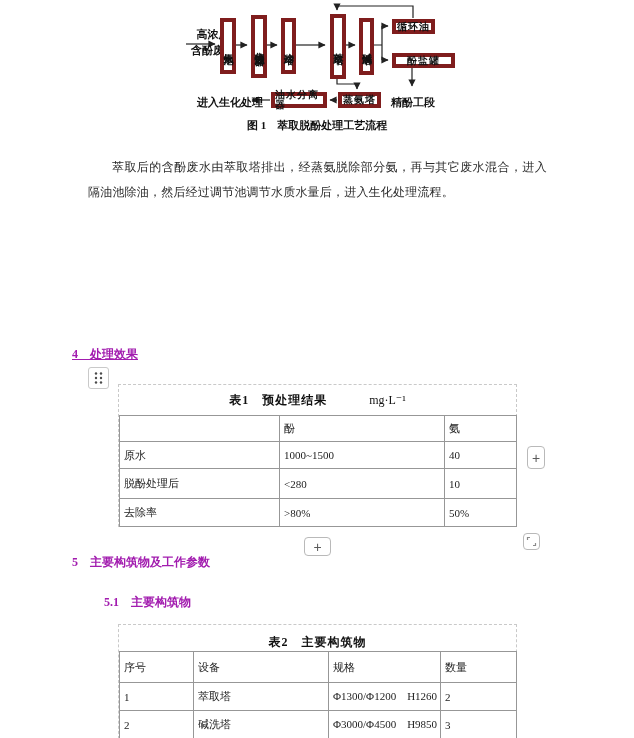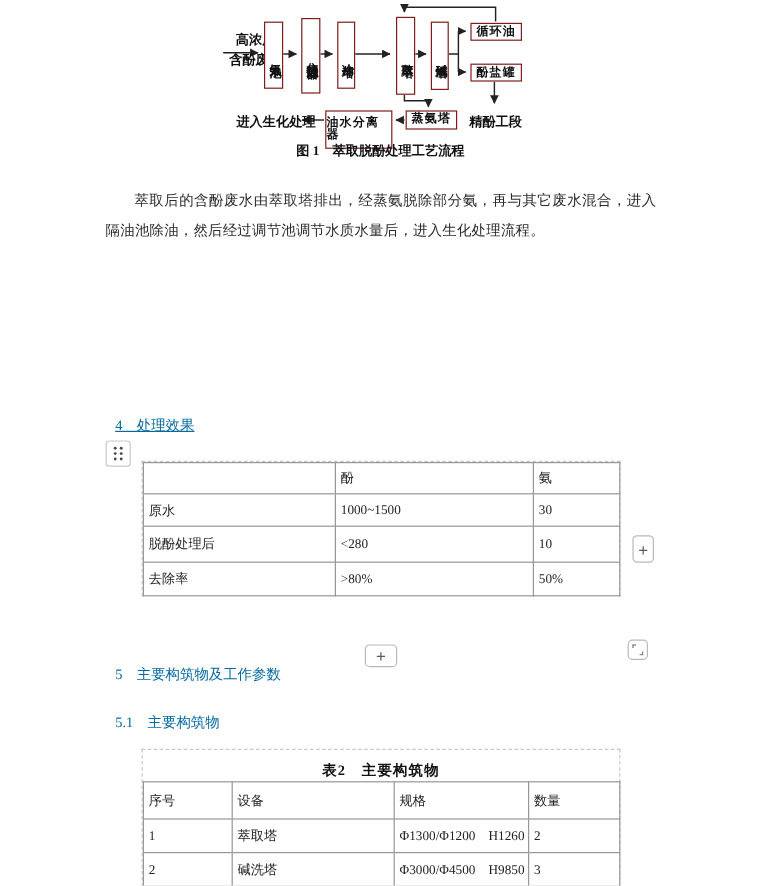--- a/index.html
+++ b/index.html
@@ -4,35 +4,35 @@
 <style>
   html,body{margin:0;padding:0;}
   body{
     width:634px;height:738px;position:relative;background:#fff;overflow:hidden;
     font-family:"Liberation Serif","DejaVu Serif",serif;color:#1c1c1c;
   }
   
   .diagram{position:absolute;left:0;top:0;width:634px;height:150px;}
   .diagram svg{position:absolute;left:0;top:0;}
   .vbox,.hbox{
-    position:absolute;border:1px solid #7f1d1d;background:#fff;box-sizing:border-box;
+    position:absolute;border:4px solid #7f1d1d;background:#fff;box-sizing:border-box;
     display:flex;align-items:center;justify-content:center;
     font-size:10px;font-weight:bold;color:#111;line-height:1;
   }
   .vbox{writing-mode:vertical-rl;text-orientation:upright;letter-spacing:1px;}
   .hbox{letter-spacing:1px;}
   .dlabel{position:absolute;font-size:11px;font-weight:bold;color:#111;line-height:16px;white-space:nowrap;}
   .dcaption{position:absolute;left:237px;top:118px;width:160px;text-align:center;
     font-size:11px;font-weight:bold;color:#111;}
   
   .bodytext{position:absolute;left:88px;top:155px;width:459px;}
   .bodytext p{margin:0;font-size:12px;line-height:25px;text-align:justify;
     text-indent:2em;color:#2a2a2a;letter-spacing:0.2px;}
   .bodytext p + p{margin-top:2px;}
-  .h-sec{position:absolute;left:96px;font-size:12px;font-weight:normal;color:#0369a1;margin:0;}
+  .h-sec{position:absolute;left:72px;font-size:12px;font-weight:bold;color:#a21caf;margin:0;}
   .h4u{text-decoration:underline;}
   
   .drag-handle{position:absolute;left:88px;top:367px;width:21px;height:22px;
     border:1px solid #c9c9c9;border-radius:3px;background:#fff;box-sizing:border-box;
     display:flex;align-items:center;justify-content:center;cursor:grab;padding:0;}
   .mini-btn{position:absolute;border:1px solid #b9b9b9;border-radius:4px;background:#fff;
     box-sizing:border-box;color:#5a5a5a;font-size:14px;line-height:1;
     display:flex;align-items:center;justify-content:center;padding:0;
     font-family:"Liberation Sans",sans-serif;cursor:pointer;}
   .btn-add-col{left:527px;top:446px;width:18px;height:23px;}
@@ -86,23 +86,23 @@
     <div>高浓度</div>
     <div>含酚废水</div>
   </div>
 
   <div class="vbox" style="left:220px;top:18px;width:16px;height:56px;">氨水池</div>
   <div class="vbox" style="left:251px;top:15px;width:16px;height:63px;">焦碳过滤器</div>
   <div class="vbox" style="left:281px;top:18px;width:15px;height:56px;">冷却塔</div>
   <div class="vbox" style="left:330px;top:14px;width:16px;height:65px;">萃取塔</div>
   <div class="vbox" style="left:359px;top:18px;width:15px;height:57px;">碱洗塔</div>
   <div class="hbox" style="left:392px;top:19px;width:43px;height:15px;">循环油</div>
-  <div class="hbox" style="left:392px;top:53px;width:43px;height:15px;">酚盐罐</div>
+  <div class="hbox" style="left:392px;top:53px;width:63px;height:15px;">酚盐罐</div>
   <div class="hbox" style="left:338px;top:92px;width:43px;height:16px;">蒸氨塔</div>
-  <div class="hbox" style="left:271px;top:92px;width:56px;height:32px;">油水分离器</div>
+  <div class="hbox" style="left:271px;top:92px;width:56px;height:16px;">油水分离器</div>
 
   <div class="dlabel" style="left:197px;top:94px;">进入生化处理</div>
   <div class="dlabel" style="left:391px;top:94px;">精酚工段</div>
   <div class="dcaption">图 1　萃取脱酚处理工艺流程</div>
 </div>
 
 <div class="bodytext">
   <p>萃取后的含酚废水由萃取塔排出，经蒸氨脱除部分氨，再与其它废水混合，进入隔油池除油，然后经过调节池调节水质水量后，进入生化处理流程。</p>
 </div>
 
@@ -115,36 +115,40 @@
         <circle cx="9" cy="2.5" r="1.2"></circle>
       <circle cx="4" cy="7" r="1.2"></circle>
         <circle cx="9" cy="7" r="1.2"></circle>
       <circle cx="4" cy="11.5" r="1.2"></circle>
         <circle cx="9" cy="11.5" r="1.2"></circle>
     </g>
   </svg>
 </button>
 
 <div class="twrap twrap1">
+  <div class="tcaption tcap1">
+    <span class="cap-main">表1　预处理结果</span>
+    <span class="cap-unit">mg·L⁻¹</span>
+  </div>
   <table class="grid">
     <colgroup>
         <col style="width:160px">
         <col style="width:165px">
         <col style="width:72px">
       </colgroup>
     <tbody>
         <tr style="height:26px;">
       <td></td>
       <td>酚</td>
       <td>氨</td>
     </tr>
     <tr style="height:27px;margin-left:43px;">
       <td>原水</td>
       <td>1000~1500</td>
-      <td>30</td>
+      <td>40</td>
     </tr>
     <tr style="height:30px;">
       <td>脱酚处理后</td>
       <td>&lt;280</td>
       <td>10</td>
     </tr>
     <tr style="height:28px;">
       <td>去除率</td>
       <td>&gt;80%</td>
       <td>50%</td>
@@ -158,21 +162,21 @@
 <button class="mini-btn btn-resize">
   <svg width="11" height="11" viewBox="0 0 11 11">
     <g stroke="#8a8a8a" stroke-width="1.2" fill="none">
       <path d="M1.5,4 V1.5 H4"></path>
       <path d="M9.5,7 V9.5 H7"></path>
     </g>
   </svg>
 </button>
 
 <h3 class="h-sec" style="top:554px;">5　主要构筑物及工作参数</h3>
-<h3 class="h-sec" style="top:594px;">5.1　主要构筑物</h3>
+<h3 class="h-sec" style="top:594px;margin-left:32px;">5.1　主要构筑物</h3>
 
 <div class="twrap twrap2">
   <div class="tcaption tcap2">
     <span class="cap-main">表2　主要构筑物</span>
   </div>
   <table class="grid">
     <colgroup>
         <col style="width:74px">
         <col style="width:135px">
         <col style="width:112px">

